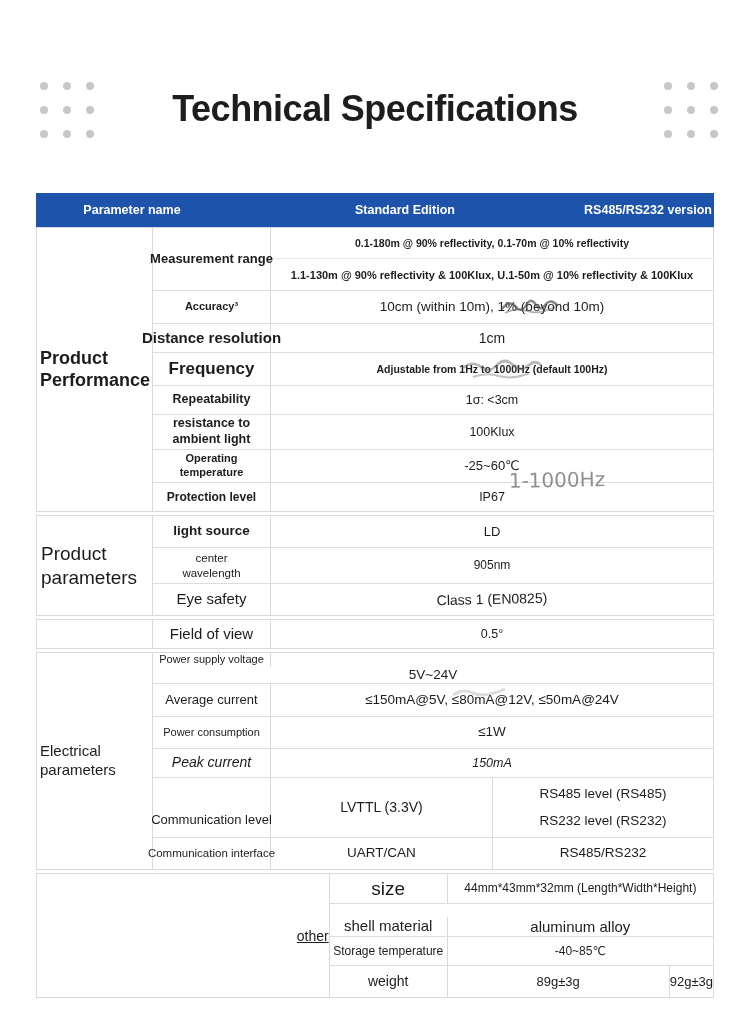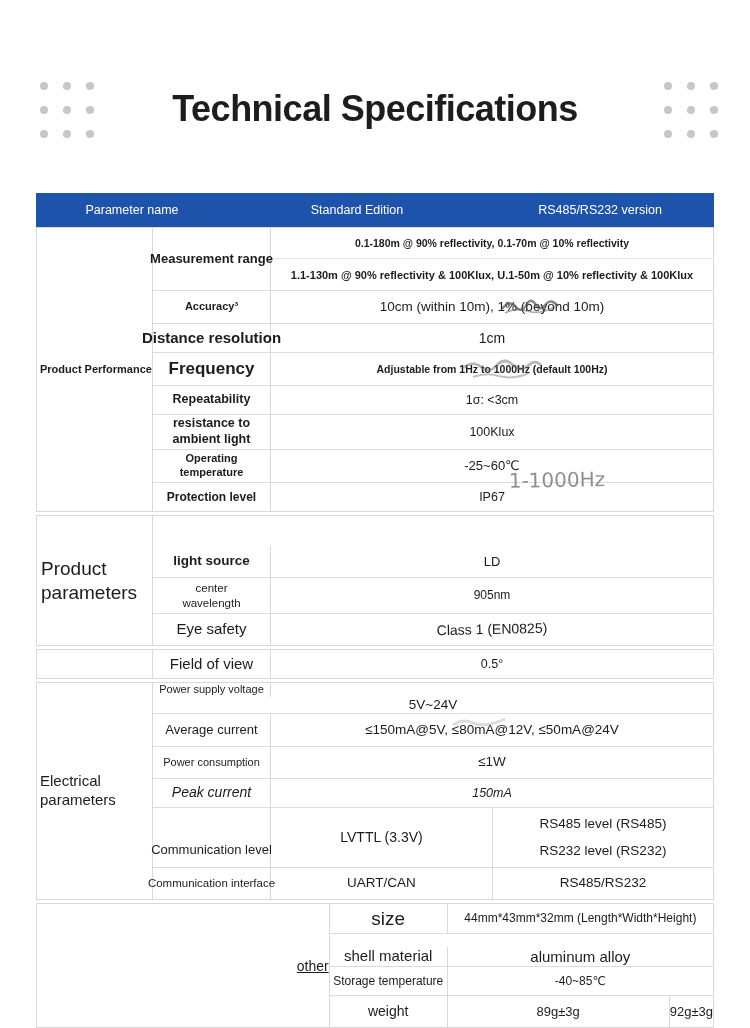--- a/index.html
+++ b/index.html
@@ -20,41 +20,41 @@
     font-size:36px;font-weight:bold;letter-spacing:-0.5px;color:#1d1d1f;}
   .dots{position:absolute;display:grid;grid-template-columns:repeat(3,8px);
     grid-template-rows:repeat(3,8px);column-gap:15px;row-gap:16px;}
   .dots-left{left:40px;top:2px;}
   .dots-right{left:664px;top:2px;}
   .dot{width:8px;height:8px;border-radius:50%;background:#c7c7c7;}
 
   
   .spec-table{position:absolute;left:36px;top:193px;width:678px;}
   .thead{display:flex;height:34px;background:var(--header-bg);color:var(--header-text);
-    font-weight:normal;font-size:12.5px;align-items:center;}
+    font-weight:bold;font-size:12.5px;align-items:center;gap:48px;}
   .thead .hc{display:flex;align-items:center;justify-content:center;height:100%;}
   .hc1{width:192px;} .hc2{width:258px;} .hc3{flex:1;}
 
   .sec{border:1px solid var(--border);display:flex;background:#fff;position:relative;}
   .sec + .sec{margin-top:3px;}
   .gcell{width:116px;border-right:1px solid var(--border);display:flex;
     align-items:center;padding-left:3px;}
   .rows{flex:1;display:flex;flex-direction:column;}
   .row{display:flex;border-top:1px solid #dcdcdc;}
   .row:first-child{border-top:none;}
   .lcell{width:118px;border-right:1px solid var(--border);display:flex;align-items:center;
     justify-content:center;text-align:center;position:relative;z-index:2;line-height:1.25;}
   .nowrap{white-space:nowrap;overflow:visible;}
   .vcell{flex:1;display:flex;align-items:center;justify-content:center;
     text-align:center;position:relative;line-height:1.2;}
   .vsplit-l{flex:none;width:222px;border-right:1px solid var(--border);}
   .vsplit-r{flex:1;}
 
   
-  .g-product{font-weight:bold;font-size:11px;line-height:1.2;}
+  .g-product{font-weight:bold;font-size:18px;line-height:1.2;}
   .g-optical{font-size:19px;line-height:1.25;}
   .g-electrical{font-size:15px;line-height:1.25;}
   .g-other{font-size:14px;width:100%;justify-content:flex-end;padding-left:0;display:flex;text-decoration:underline;}
 
   
   .b{font-weight:bold;}
   .f10{font-size:10.5px;} .f11{font-size:11px;} .f115{font-size:11.5px;}
   .f12{font-size:12px;} .f125{font-size:12.5px;} .f13{font-size:13px;}
   .f135{font-size:13.5px;} .f14{font-size:14px;} .f15{font-size:15px;}
   .f17{font-size:17px;} .f19{font-size:19px;}
@@ -179,21 +179,21 @@
 
       </div>
       <div class="ghost-freq">1-1000Hz</div>
     </div>
 
     <div class="sec">
       <div class="gcell" style="padding-left:4px;">
         <span class="g-optical">Product parameters</span>
       </div>
       <div class="rows">
-        <div class="row" style="height:31px;margin-top:30px;">
+        <div class="row" style="height:31px;">
           <div class="lcell b f135 nowrap">light source</div>
           <div class="vcell f13">LD</div>
         </div>
         <div class="row" style="height:36px;">
           <div class="lcell f115" style="padding:0 22px;">center wavelength</div>
           <div class="vcell f12">905nm</div>
         </div>
         <div class="row" style="height:32px;">
           <div class="lcell f15 nowrap">Eye safety</div>
           <div class="vcell f14 tilt">Class 1 (EN0825)</div>

